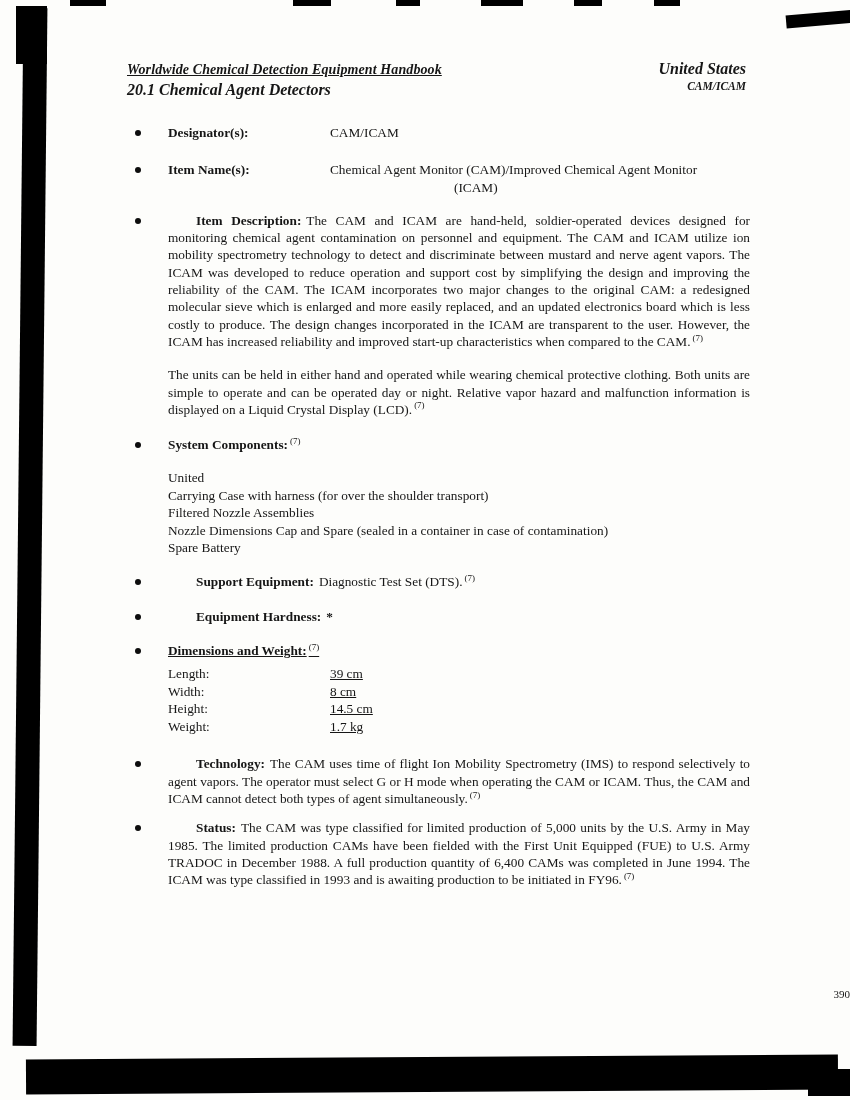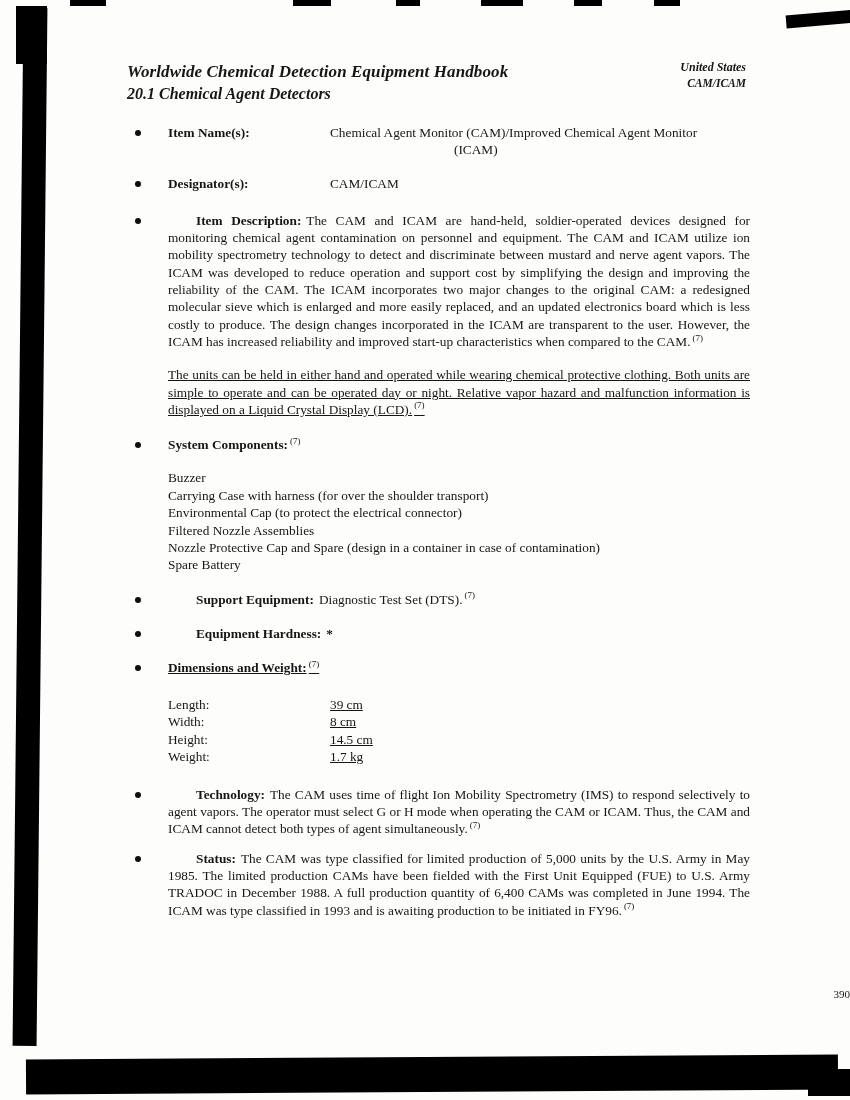--- a/index.html
+++ b/index.html
@@ -14,51 +14,51 @@
   .artifact { position:absolute; background:#000; }
   .left-bar   { left:18px; top:8px;  width:24px; height:1038px; transform:rotate(0.6deg); }
   .left-top   { left:16px; top:6px;  width:31px; height:58px; }
   .bottom-bar { left:26px; top:1057px; width:812px; height:35px; transform:rotate(-0.35deg); }
   .bottom-right { right:-4px; top:1069px; width:46px; height:27px; }
   .tr-wedge   { left:786px; top:12px; width:80px; height:13px; transform:rotate(-5deg); }
   .dash { position:absolute; top:0; height:6px; background:#000; }
 
   
   .header-left { position:absolute; left:127px; top:62px; font-style:italic; font-weight:bold; }
-  .hl1 { font-size:17px; letter-spacing:0.1px; }
+  .hl1 { font-size:14px; letter-spacing:0.1px;text-decoration:underline; }
   .hl2 { font-size:16px; margin-top:3px; }
   .header-right { position:absolute; right:104px; top:60px; text-align:right; font-style:italic; font-weight:bold; }
-  .hr1 { font-size:12px; }
+  .hr1 { font-size:16px; }
   .hr2 { font-size:11.5px; margin-top:2px; }
 
   
   .content { position:absolute; left:168px; top:124px; width:582px; font-size:13.3px; line-height:17.3px; }
   .section { position:relative; }
   .bullet { position:absolute; left:-33px; top:6px; width:6px; height:6px; border-radius:50%; background:#0d0d0d; }
   .b { font-weight:bold; }
   .inline-label { font-weight:bold; margin-right:5px;margin-left:28px; }
   .field-label { display:inline-block; width:162px; font-weight:bold; vertical-align:top; }
   .field-value { display:inline-block; vertical-align:top; }
   .nowrap { white-space:nowrap; }
   .indent2 { padding-left:124px; }
   .para { text-align:justify; }
-  .para2 { margin-top:16px;text-decoration:underline; }
+  .para2 { margin-top:16px; }
   sup.fn { font-size:9px; vertical-align:super; line-height:0; margin-left:2px; }
 
   .sec-designator { margin-bottom:20px; }
   .sec-itemname   { margin-bottom:16px; }
   .sec-description{ margin-bottom:18px; }
   .sec-syscomp    { margin-bottom:17px; }
   .sec-support    { margin-bottom:17px; }
   .sec-hardness   { margin-bottom:17px; }
   .sec-dims       { margin-bottom:20px;text-decoration:underline; }
   .sec-tech       { margin-bottom:12px; }
 
   .comp-list { margin-top:16px; line-height:17.4px; }
-  .dim-rows  { margin-top:19px; line-height:17.5px; }
+  .dim-rows  { margin-top:6px; line-height:17.5px; }
   .dim-name  { display:inline-block; width:162px; }
 
   .page-number { position:absolute; left:0; top:988px; width:100%; text-align:right; font-size:11px; }
 </style>
 </head>
 <body>
 
 <div class="page">
 
   <div class="artifact left-top"></div>
@@ -77,51 +77,50 @@
     <div class="hl1">Worldwide Chemical Detection Equipment Handbook</div>
     <div class="hl2">20.1 Chemical Agent Detectors</div>
   </div>
   <div class="header-right">
     <div class="hr1">United States</div>
     <div class="hr2">CAM/ICAM</div>
   </div>
 
   <div class="content">
 
+    <div class="section sec-designator">
+      <span class="bullet"></span>
+      <span class="field-label">Designator(s):</span><span class="field-value">CAM/ICAM</span>
+    </div>
+
     <div class="section sec-itemname">
       <span class="bullet"></span>
       <span class="field-label">Item Name(s):</span><span class="field-value"><span class="nowrap" style="display:block;">Chemical Agent Monitor (CAM)/Improved Chemical Agent Monitor</span><span class="nowrap indent2" style="display:block;">(ICAM)</span></span>
-    </div>
-
-    <div class="section sec-designator">
-      <span class="bullet"></span>
-      <span class="field-label">Designator(s):</span><span class="field-value">CAM/ICAM</span>
     </div>
 
     <div class="section sec-description">
       <span class="bullet"></span>
       <div class="para">
         <span class="inline-label">Item Description:</span><span>The CAM and ICAM are hand-held, soldier-operated devices designed for monitoring chemical agent contamination on personnel and equipment.  The CAM and ICAM utilize ion mobility spectrometry technology to detect and discriminate between mustard and nerve agent vapors.  The ICAM was developed to reduce operation and support cost by simplifying the design and improving the reliability of the CAM.  The ICAM incorporates two major changes to the original CAM:  a redesigned molecular sieve which is enlarged and more easily replaced, and an updated electronics board which is less costly to produce.  The design changes incorporated in the ICAM are transparent to the user.  However, the ICAM has increased reliability and improved start-up characteristics when compared to the CAM.</span><sup class="fn">(7)</sup>
       </div>
       <div class="para para2">
         <span>The units can be held in either hand and operated while wearing chemical protective clothing. Both units are simple to operate and can be operated day or night.  Relative vapor hazard and malfunction information is displayed on a Liquid Crystal Display (LCD).</span><sup class="fn">(7)</sup>
       </div>
     </div>
 
     <div class="section sec-syscomp">
       <span class="bullet"></span>
       <div>
         <span class="b">System Components:</span><sup class="fn">(7)</sup>
       </div>
       <div class="comp-list">
-        <div>Buzzer</div>
+        <div>United</div>
         <div>Carrying Case with harness (for over the shoulder transport)</div>
-        <div>Environmental Cap (to protect the electrical connector)</div>
         <div>Filtered Nozzle Assemblies</div>
-        <div>Nozzle Protective Cap and Spare (design in a container in case of contamination)</div>
+        <div>Nozzle Dimensions Cap and Spare (sealed in a container in case of contamination)</div>
         <div>Spare Battery</div>
       </div>
     </div>
 
     <div class="section sec-support">
       <span class="bullet"></span>
       <span class="inline-label">Support Equipment:</span><span>Diagnostic Test Set (DTS).</span><sup class="fn">(7)</sup>
     </div>
 
     <div class="section sec-hardness">

